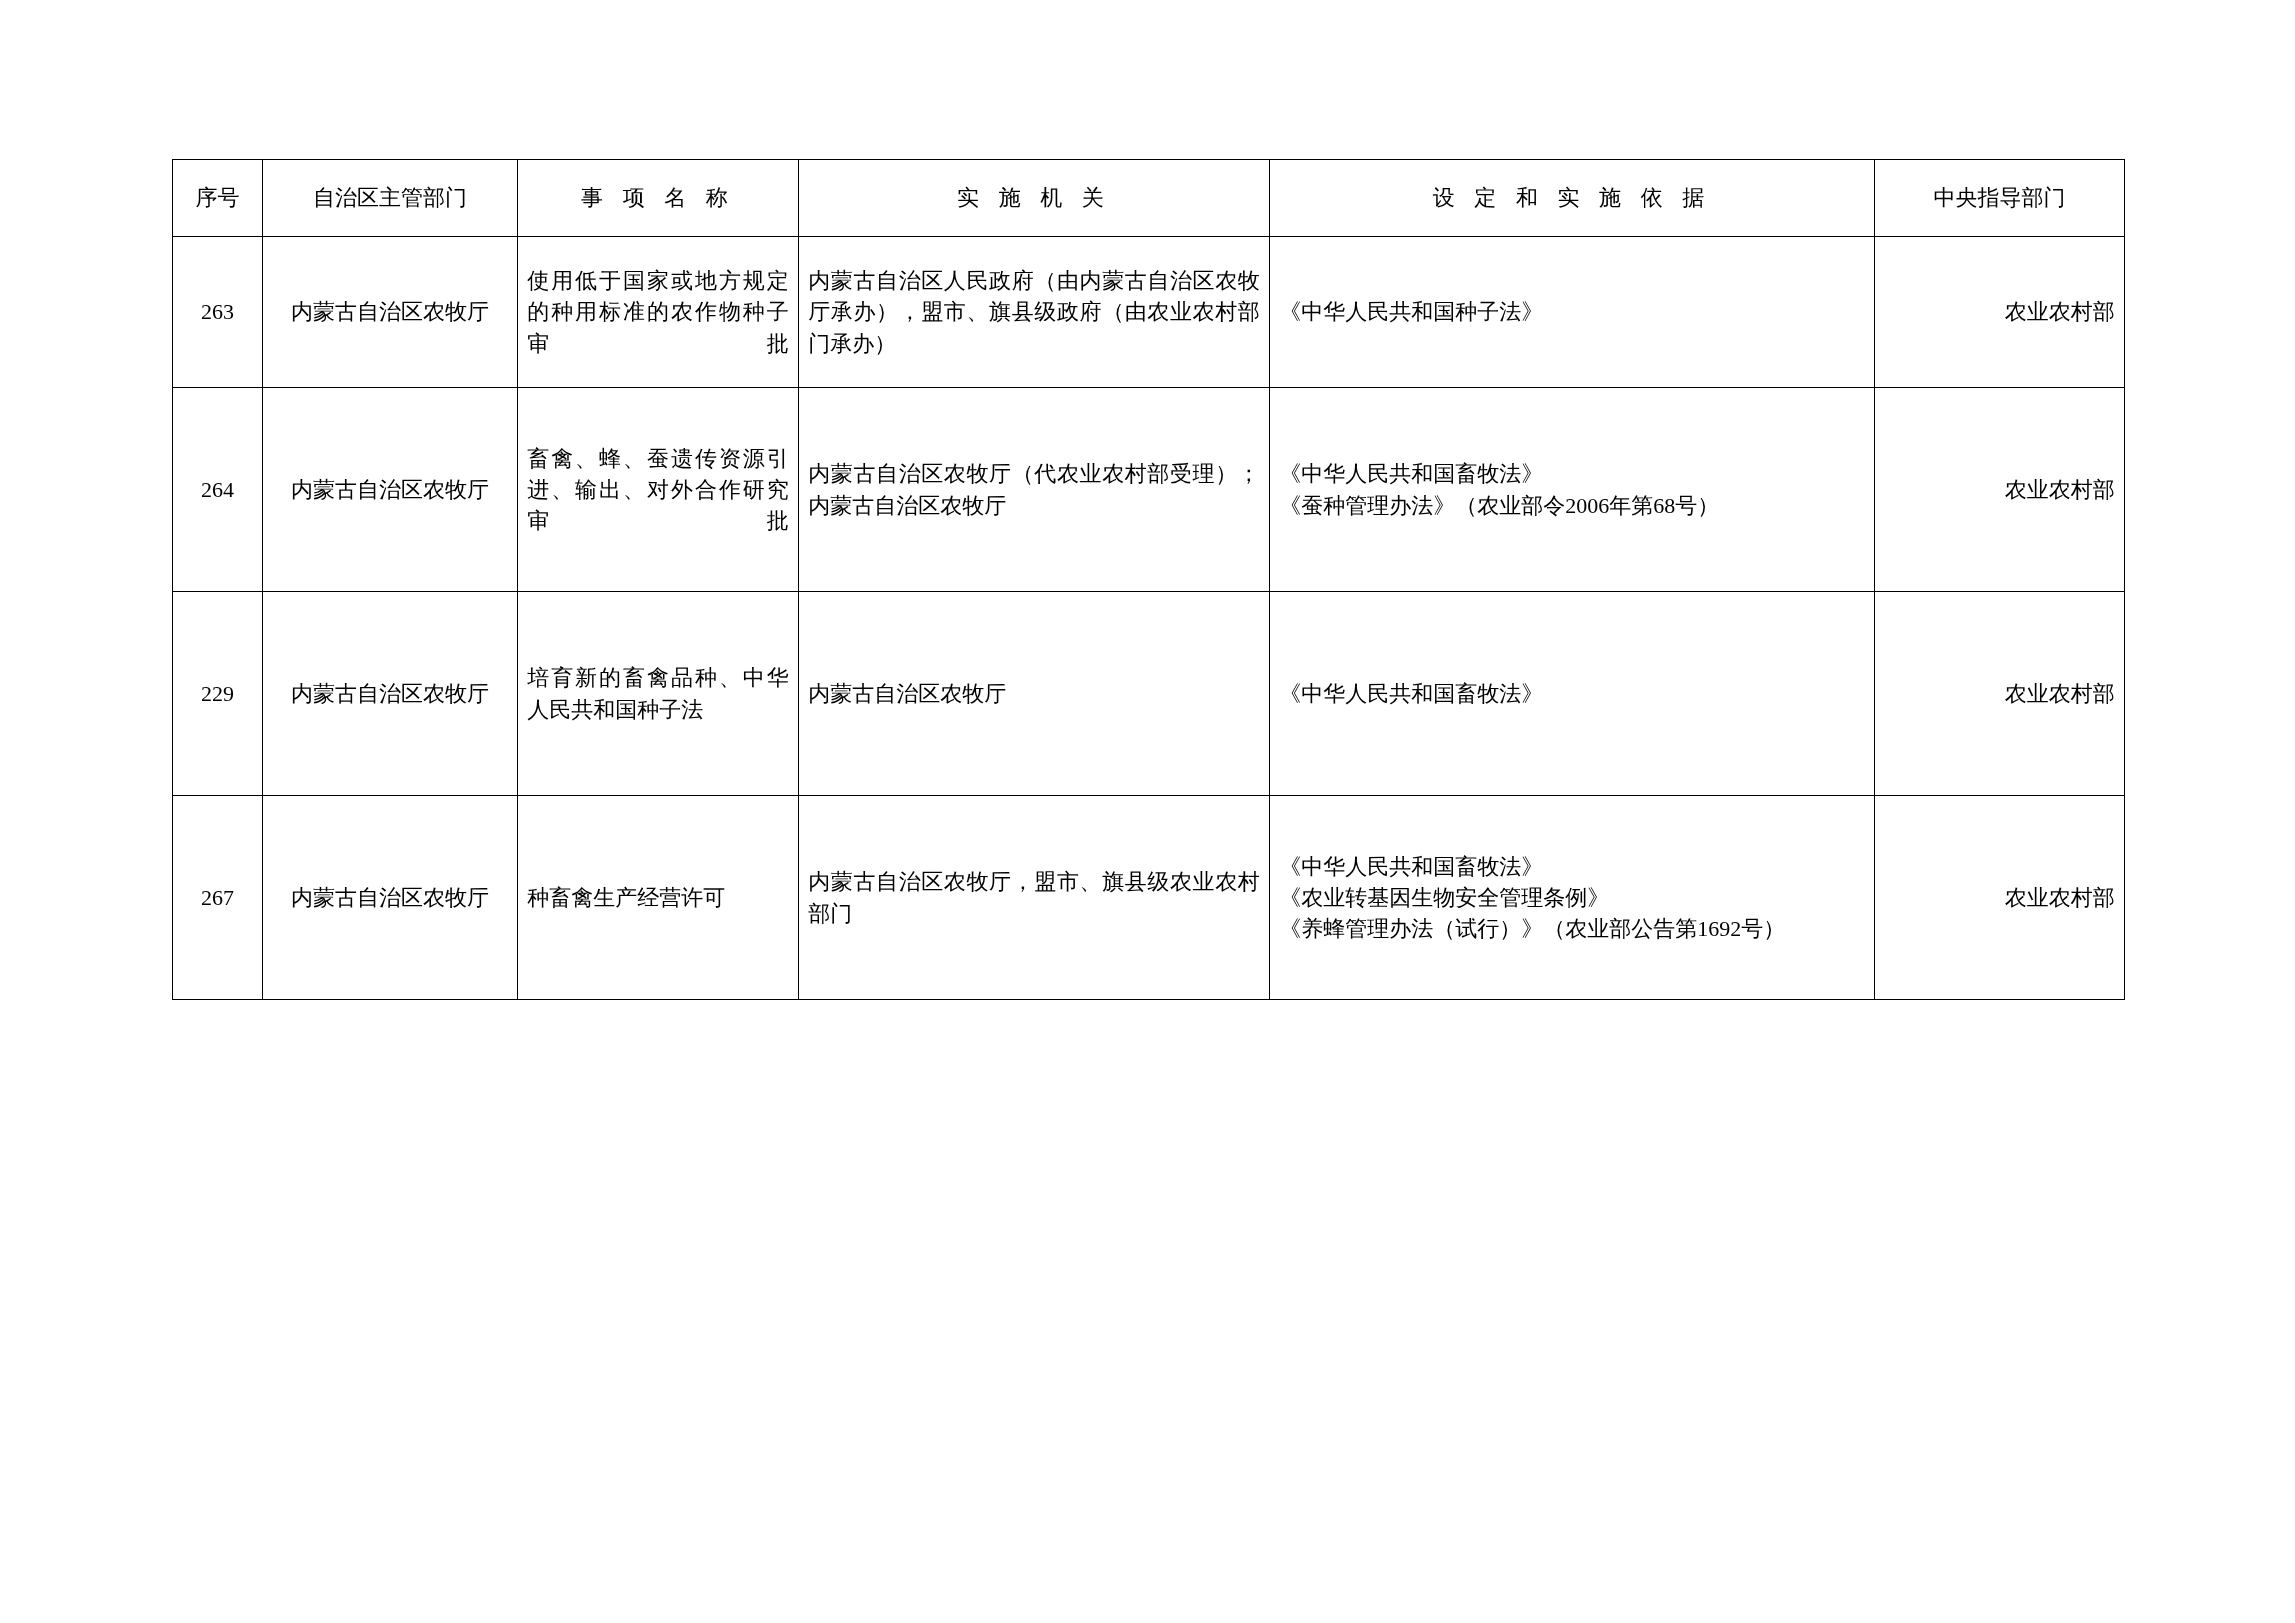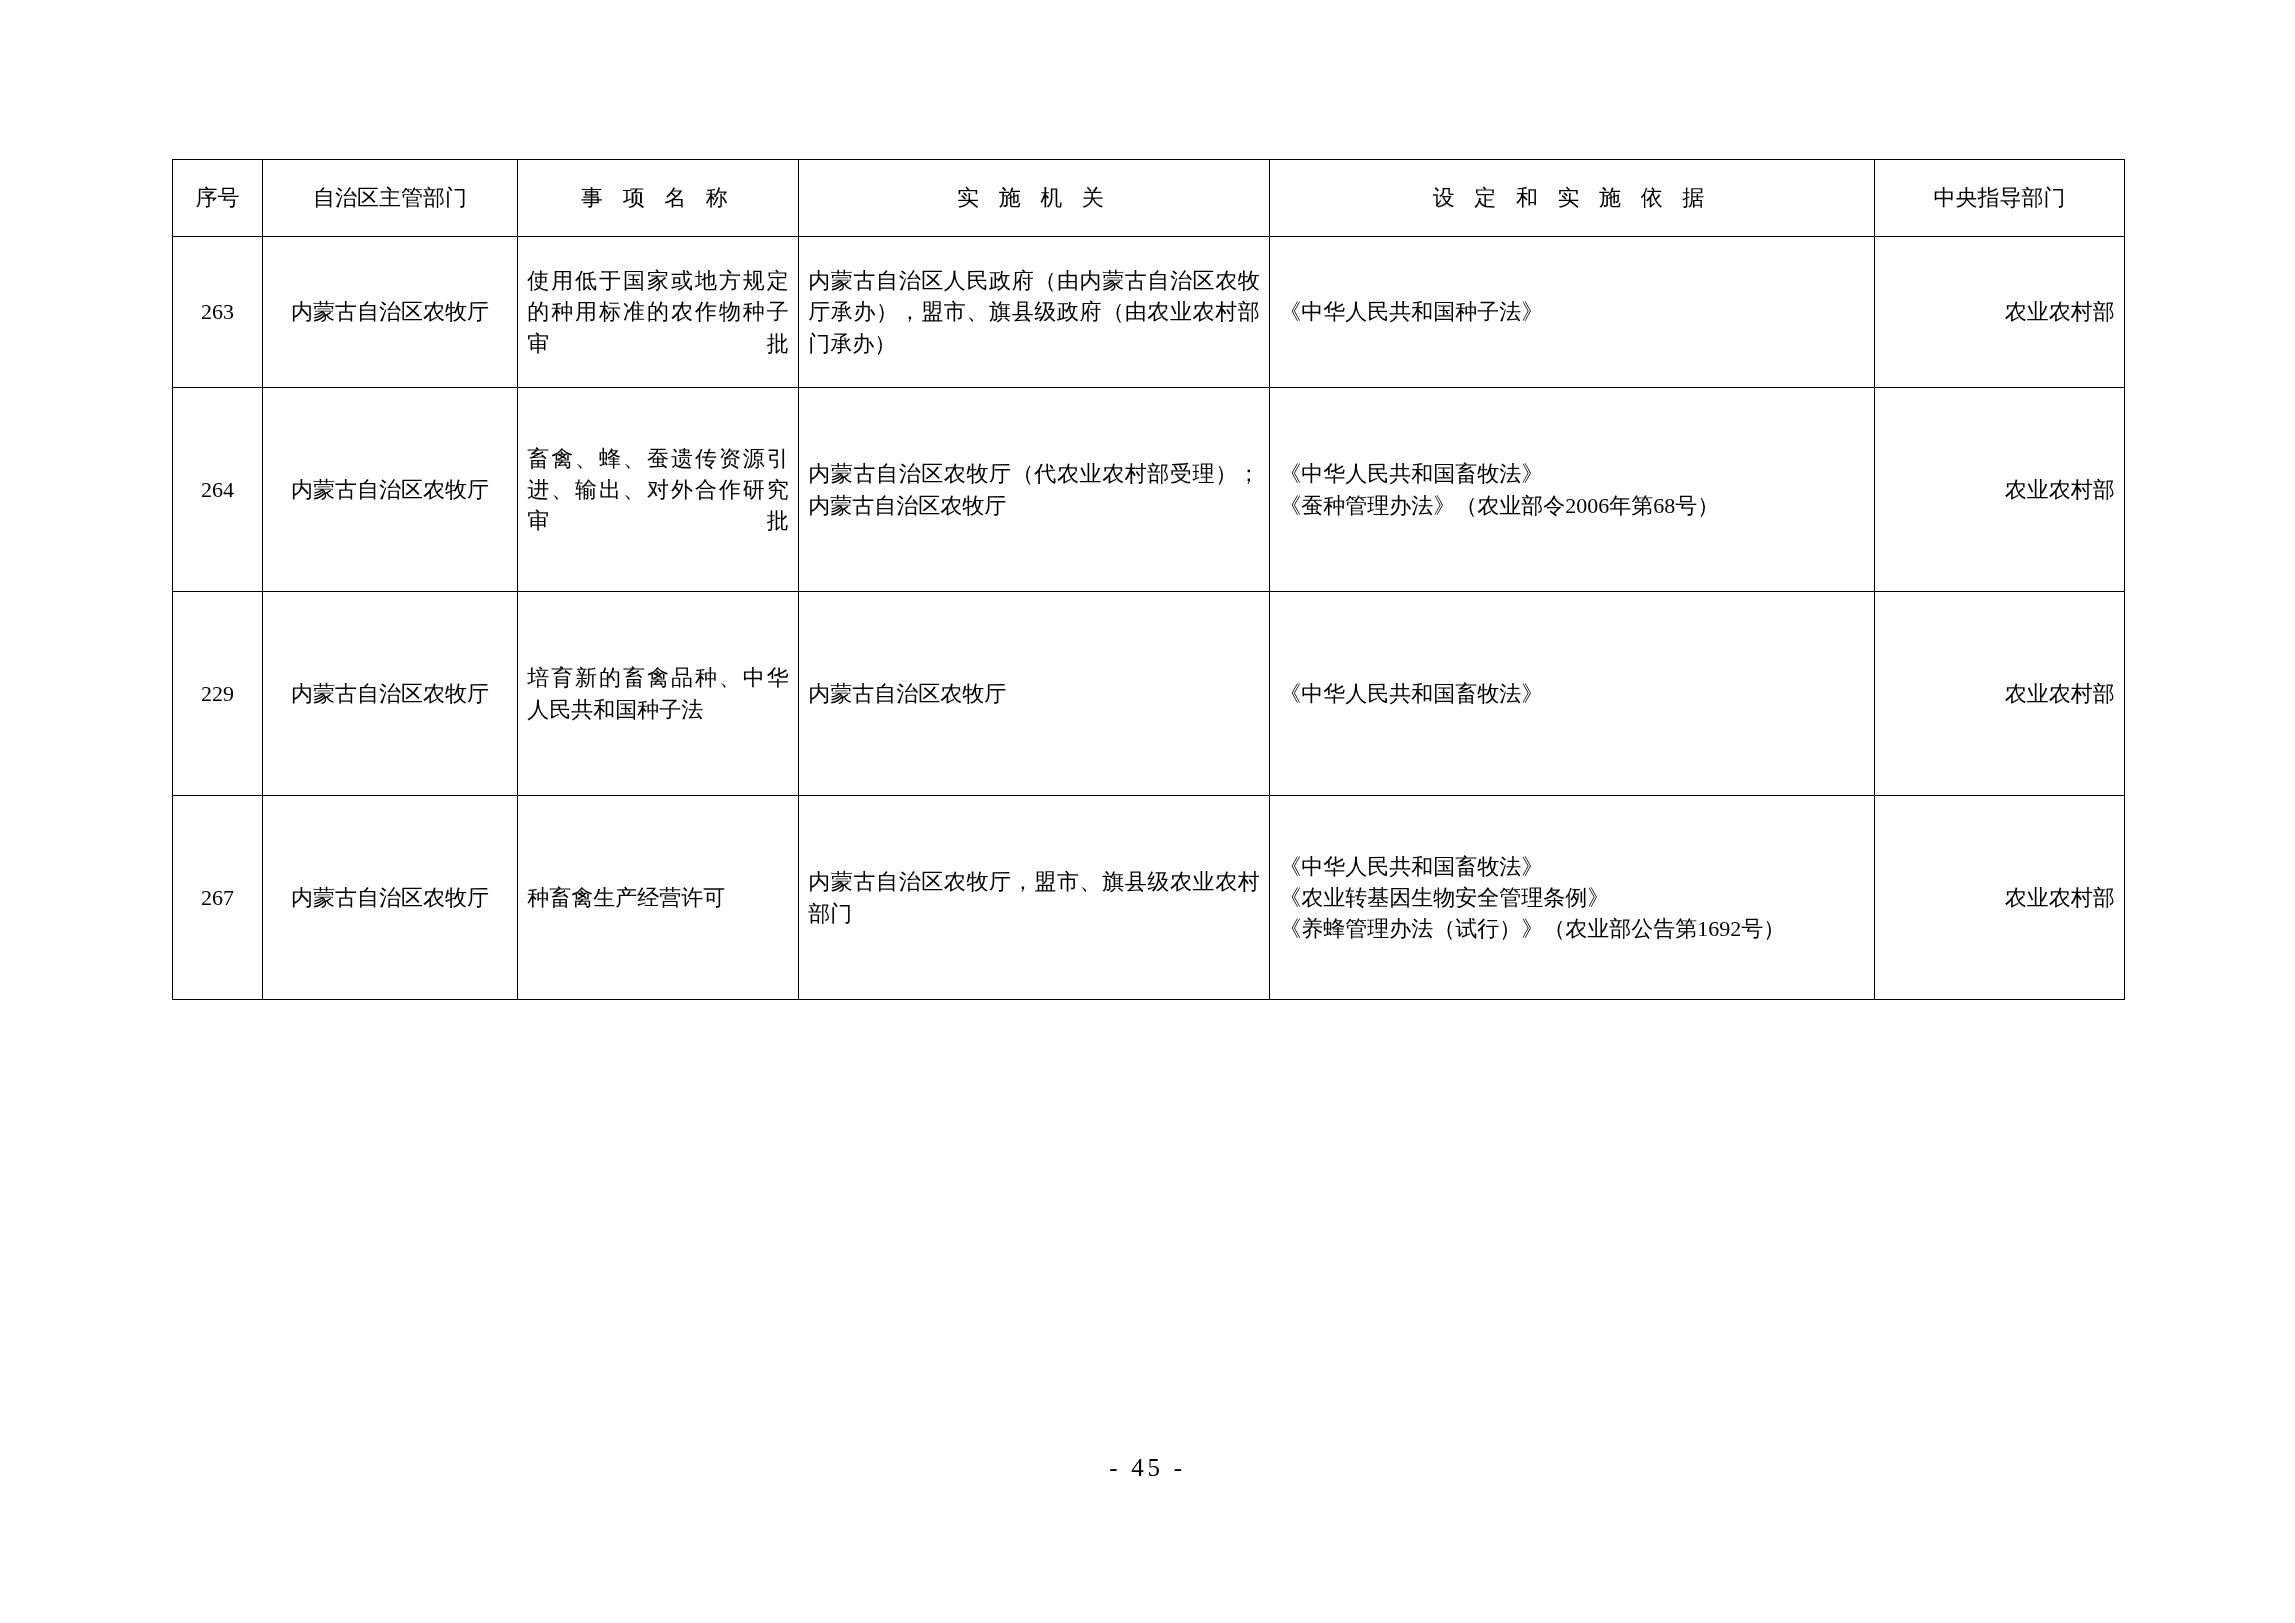--- a/index.html
+++ b/index.html
@@ -176,16 +176,15 @@
             <span class="line">《养蜂管理办法（试行）》（农业部公告第1692号）</span>
           </td>
           <td class="central-cell">农业农村部</td>
         </tr>
 
 
       </tbody>
     </table>
   </div>
 
-  <div class="page-number">- 45 -</div>
 
 </div>
 
 
 </body></html>

